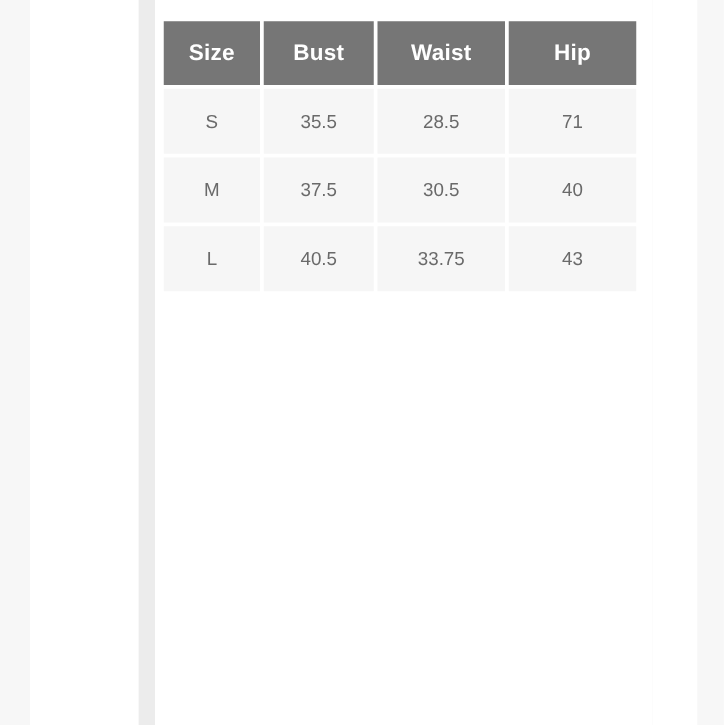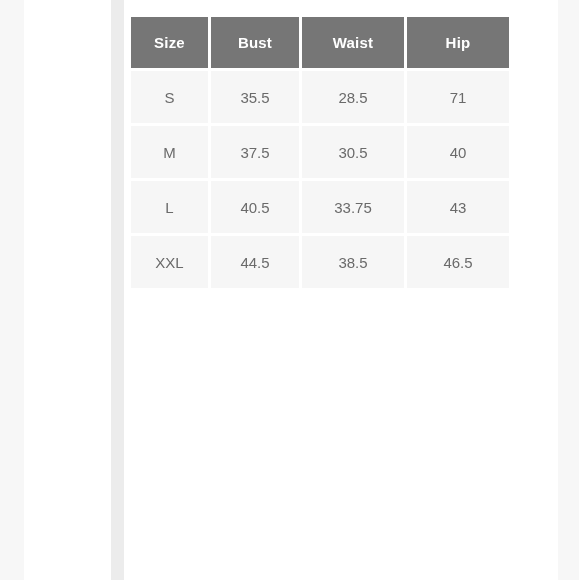--- a/index.html
+++ b/index.html
@@ -78,21 +78,21 @@
     margin: 0;
     text-align: center;
     vertical-align: middle;
     box-sizing: border-box;
   }
 
   #size-chart-table thead th {
     height: 51px;
     background: #767676;
     color: #ffffff;
-    font-size: 15px;
+    font-size: 18px;
     font-weight: bold;
     letter-spacing: 0.2px;
   }
 
   #size-chart-table tbody td {
     height: 52px;
     background: #f6f6f6;
     color: #6a6a6a;
     font-size: 15px;
     font-weight: normal;
@@ -145,23 +145,17 @@
           <td>37.5</td>
           <td>30.5</td>
           <td>40</td>
         </tr>
         <tr>
           <td>L</td>
           <td>40.5</td>
           <td>33.75</td>
           <td>43</td>
         </tr>
-        <tr>
-          <td>XXL</td>
-          <td>44.5</td>
-          <td>38.5</td>
-          <td>46.5</td>
-        </tr>
       </tbody>
     </table>
   </div>
 
 </div>
 
 </body></html>

